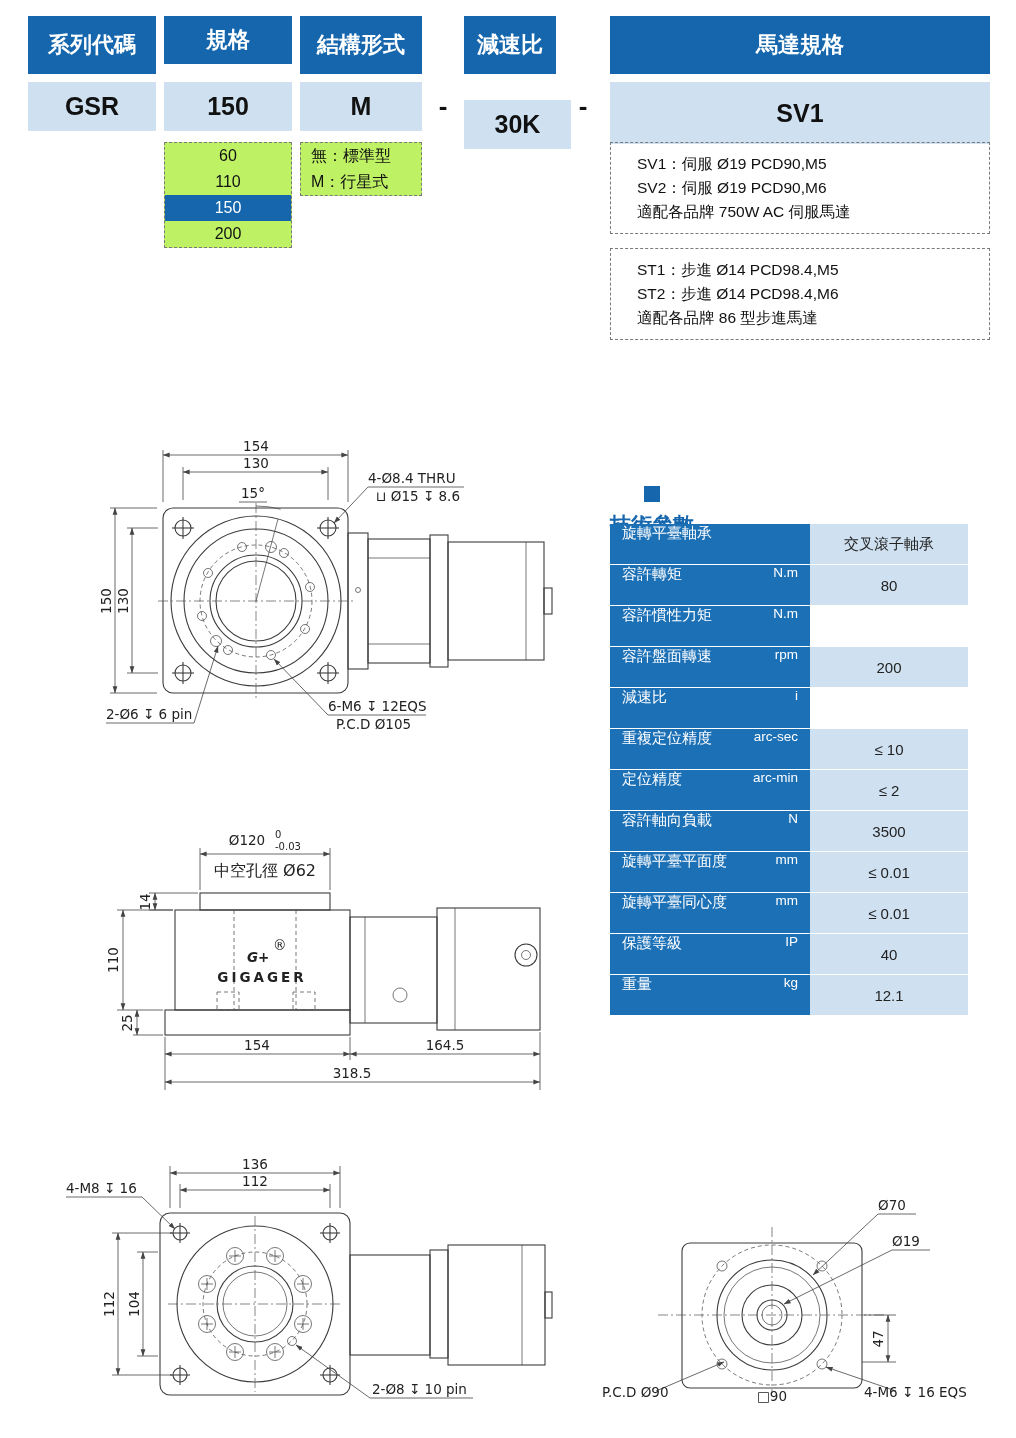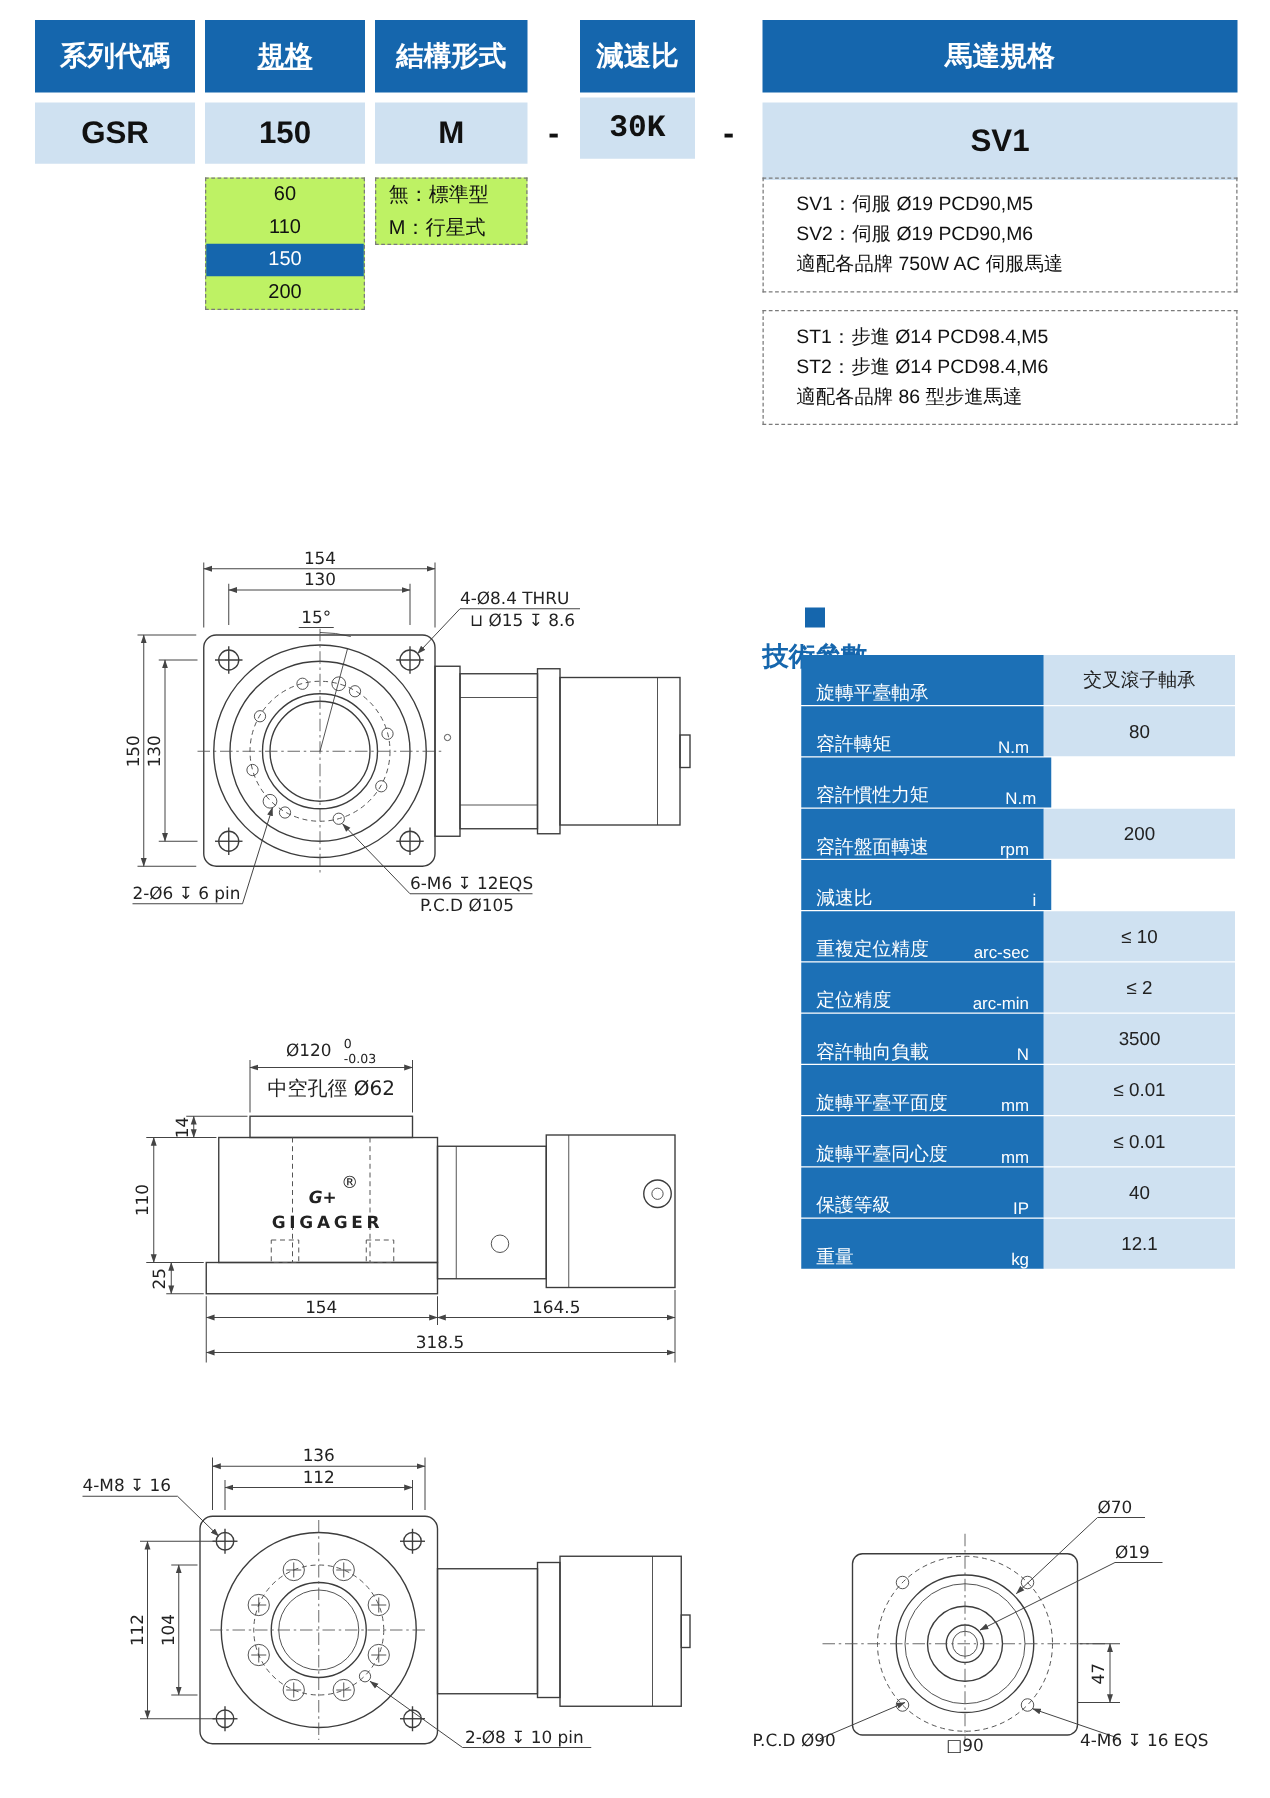--- a/index.html
+++ b/index.html
@@ -18,51 +18,51 @@
   .opt.selected { background:var(--primary); color:#fff; }
   .opt.left { justify-content:flex-start; padding-left:10px; }
 
   .motor-box { border:1px dashed #7a7a7a; padding:9px 14px; font-size:15.5px; line-height:24px; }
   .motor-box div { white-space:nowrap;margin-left:12px; }
 
   .tp-title { display:flex; align-items:center; gap:9px; color:var(--primary); font-weight:bold; font-size:21px;flex-direction:column; }
   .tp-bullet { width:16px; height:16px; background:var(--primary); display:inline-block; }
   .tp-table { width:378px; }
   .tp-row { display:flex; height:40px; margin-bottom:1px; }
-  .tp-label { width:200px; background:var(--primary2); color:#fff; display:flex; align-items:flex-end;
-              justify-content:space-between; padding:0 12px; font-size:15px;margin-left:31px; }
+  .tp-label { width:200px; background:var(--primary2); color:#fff; display:flex; align-items:flex-start;
+              justify-content:space-between; padding:0 12px; font-size:15px; }
   .tp-unit { font-size:13.5px; }
   .tp-value { width:158px; background:var(--light); display:flex; align-items:center; justify-content:center;
               font-size:15px; color:#222; }
 
   svg text { font-family:"DejaVu Sans","Liberation Sans",sans-serif; font-size:13.5px; fill:#222; }
   svg text.big { font-size:16px; }
   svg text.small { font-size:10px; }
   .ln   { stroke:#3c3c3c; stroke-width:1.1; fill:none; }
   .thin { stroke:#3c3c3c; stroke-width:0.7; fill:none; }
   .cl   { stroke:#555; stroke-width:0.7; fill:none; stroke-dasharray:10 3 2 3; }
   .dsh  { stroke:#555; stroke-width:0.8; fill:none; stroke-dasharray:4 3; }
   .dim  { stroke:#444; stroke-width:0.8; fill:none; }
 </style>
 </head>
 <body>
 
 <div class="page">
 
   <div class="abs hcell" style="left:28px;top:16px;width:128px;height:58px;">系列代碼</div>
-  <div class="abs hcell" style="left:164px;top:16px;width:128px;height:58px;text-decoration:underline;">規格</div>
+  <div class="abs hcell" style="left:164px;top:16px;width:128px;height:48px;">規格</div>
   <div class="abs hcell" style="left:300px;top:16px;width:122px;height:58px;">結構形式</div>
   <div class="abs hcell" style="left:464px;top:16px;width:92px;height:58px;">減速比</div>
   <div class="abs hcell" style="left:610px;top:16px;width:380px;height:58px;">馬達規格</div>
 
   <div class="abs vcell" style="left:28px;top:82px;width:128px;height:49px;">GSR</div>
   <div class="abs vcell" style="left:164px;top:82px;width:128px;height:49px;">150</div>
   <div class="abs vcell" style="left:300px;top:82px;width:122px;height:49px;">M</div>
   <div class="abs dash-sep" style="left:422px;top:82px;width:42px;height:49px;">-</div>
-  <div class="abs vcell" style="left:464px;top:78px;width:92px;height:49px;font-family:Liberation Mono, monospace;">30K</div>
+  <div class="abs vcell" style="left:464px;top:100px;width:107px;height:49px;">30K</div>
   <div class="abs dash-sep" style="left:556px;top:82px;width:54px;height:49px;">-</div>
   <div class="abs vcell" style="left:610px;top:82px;width:380px;height:62px;">SV1</div>
 
   <div class="abs opt-box" style="left:164px;top:142px;width:128px;">
     <div class="opt">60</div>
     <div class="opt">110</div>
     <div class="opt selected">150</div>
     <div class="opt">200</div>
   </div>
 

